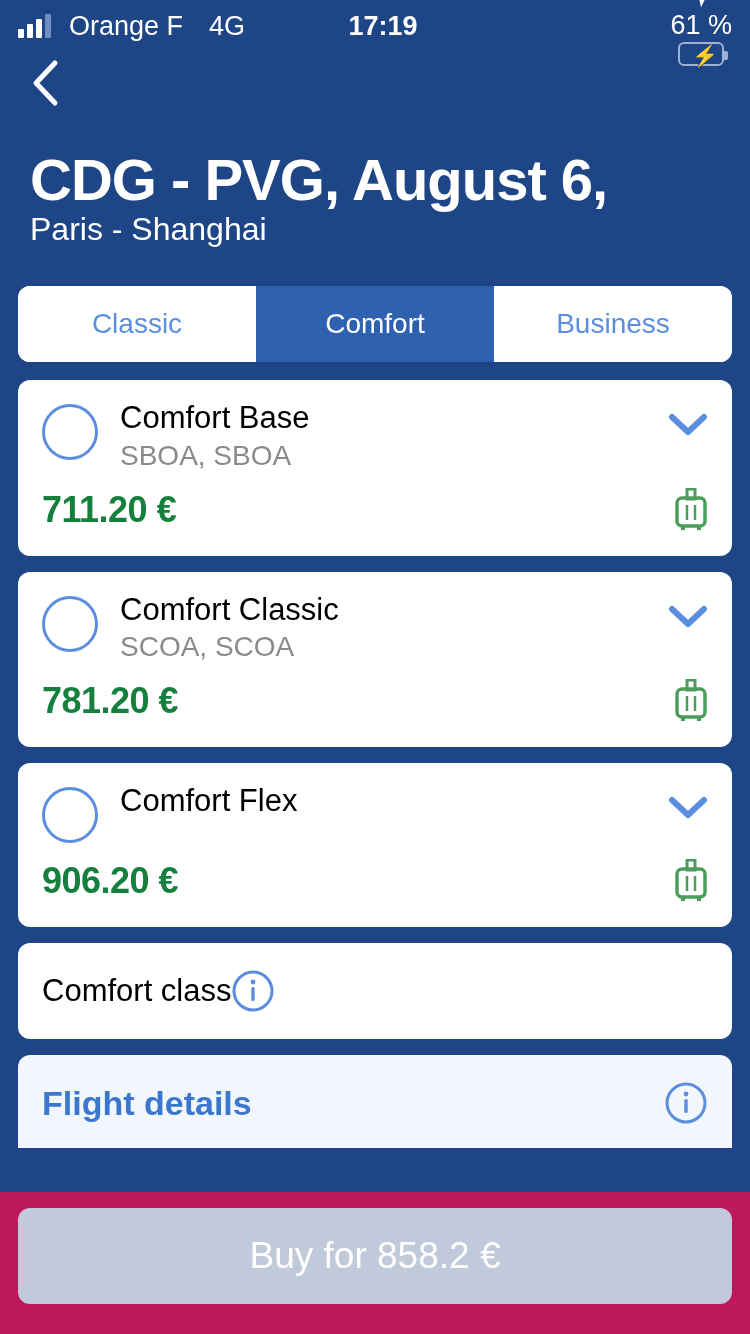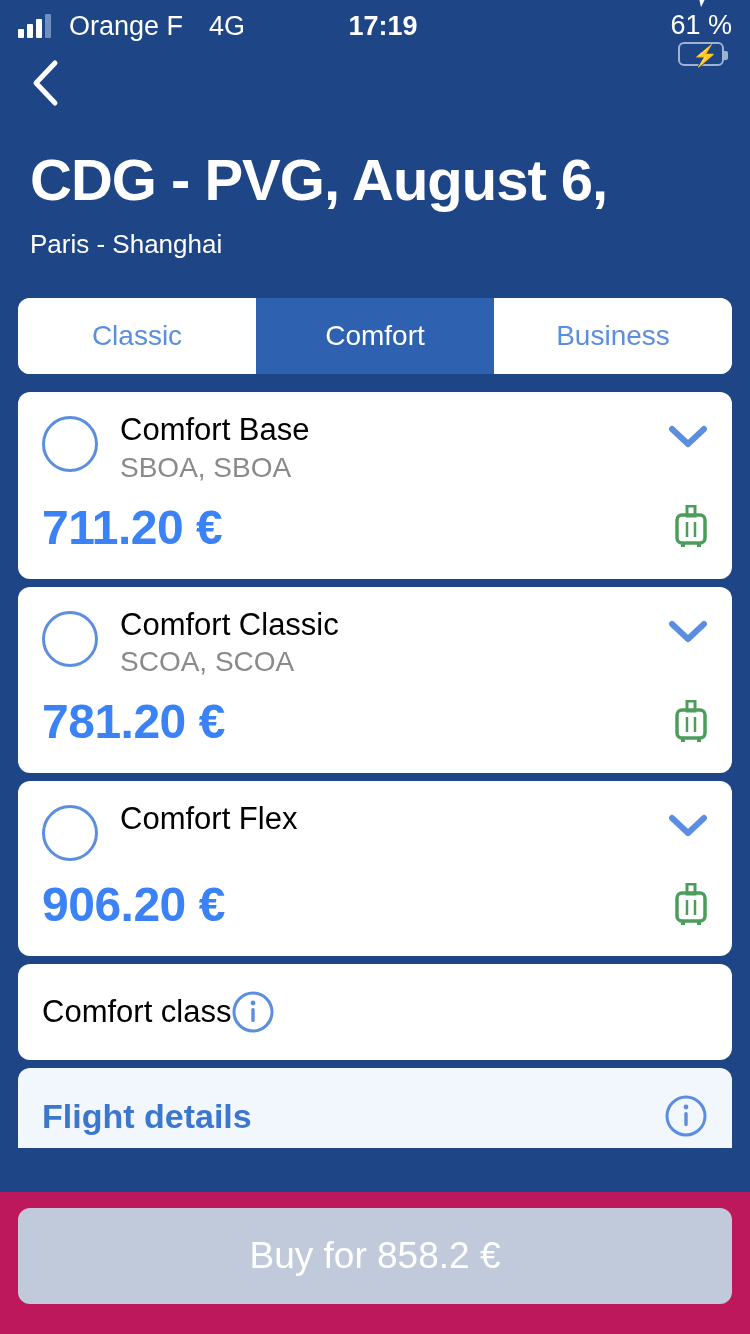--- a/index.html
+++ b/index.html
@@ -70,42 +70,42 @@
   .back-btn { width:50px; height:50px; display:flex; align-items:center; justify-content:center; }
   .back-btn svg { display:block; }
 
   
   .titles { padding:36px 30px 0 30px; flex:none; }
   .page-title {
     color:#ffffff; font-size:58px; font-weight:bold;
     line-height:1.05; letter-spacing:-1px;
     white-space:nowrap;
   }
-  .page-sub { color:#ffffff; font-size:26px; margin-top:18px; }
+  .page-sub { color:#ffffff; font-size:32px; margin-top:0; }
 
   
   .tabs {
     margin:38px 18px 0 18px;
     display:flex; border-radius:12px; overflow:hidden;
     background:#ffffff; flex:none;
   }
   .tab {
     flex:1; text-align:center;
     font-size:28px; padding:22px 0;
     color:#5b8ede; background:#ffffff;
   }
   .tab.active { background:#2e62b0; color:#ffffff; }
 
   
   .content {
     margin-top:14px;
     padding:4px 18px;
     flex:1 1 auto;
     overflow:hidden;
-    display:flex; flex-direction:column; gap:8px;
+    display:flex; flex-direction:column; gap:16px;
   }
 
   .card {
     background:#ffffff; border-radius:12px;
     padding:20px 24px 24px 24px;
     flex:none;
   }
   .fare-top { display:flex; align-items:flex-start; }
   .radio {
     width:56px; height:56px; border-radius:50%;
@@ -113,21 +113,21 @@
     flex:none; margin-top:4px;
   }
   .fare-text { margin-left:22px; flex:1 1 auto; min-width:0; }
   .fare-name { font-size:31px; color:#000000; line-height:1.15; }
   .fare-code { font-size:28px; color:#8a8a8a; margin-top:4px; }
   .chev { width:52px; flex:none; display:flex; justify-content:flex-end; padding-top:12px; }
   .fare-bottom {
     display:flex; align-items:center; justify-content:space-between;
     margin-top:16px;
   }
-  .fare-price { font-size:48px; color:#3b82f6; font-weight:bold; letter-spacing:-0.5px; }
+  .fare-price { font-size:36px; color:#15803d; font-weight:bold; letter-spacing:-0.5px; }
   .bag { width:34px; height:44px; display:block; }
 
   
   .info-row {
     background:#ffffff; border-radius:12px;
     display:flex; align-items:center; 
     padding:26px 24px;
     flex:none;
   }
   .info-row-label { font-size:31px; color:#000000; }

